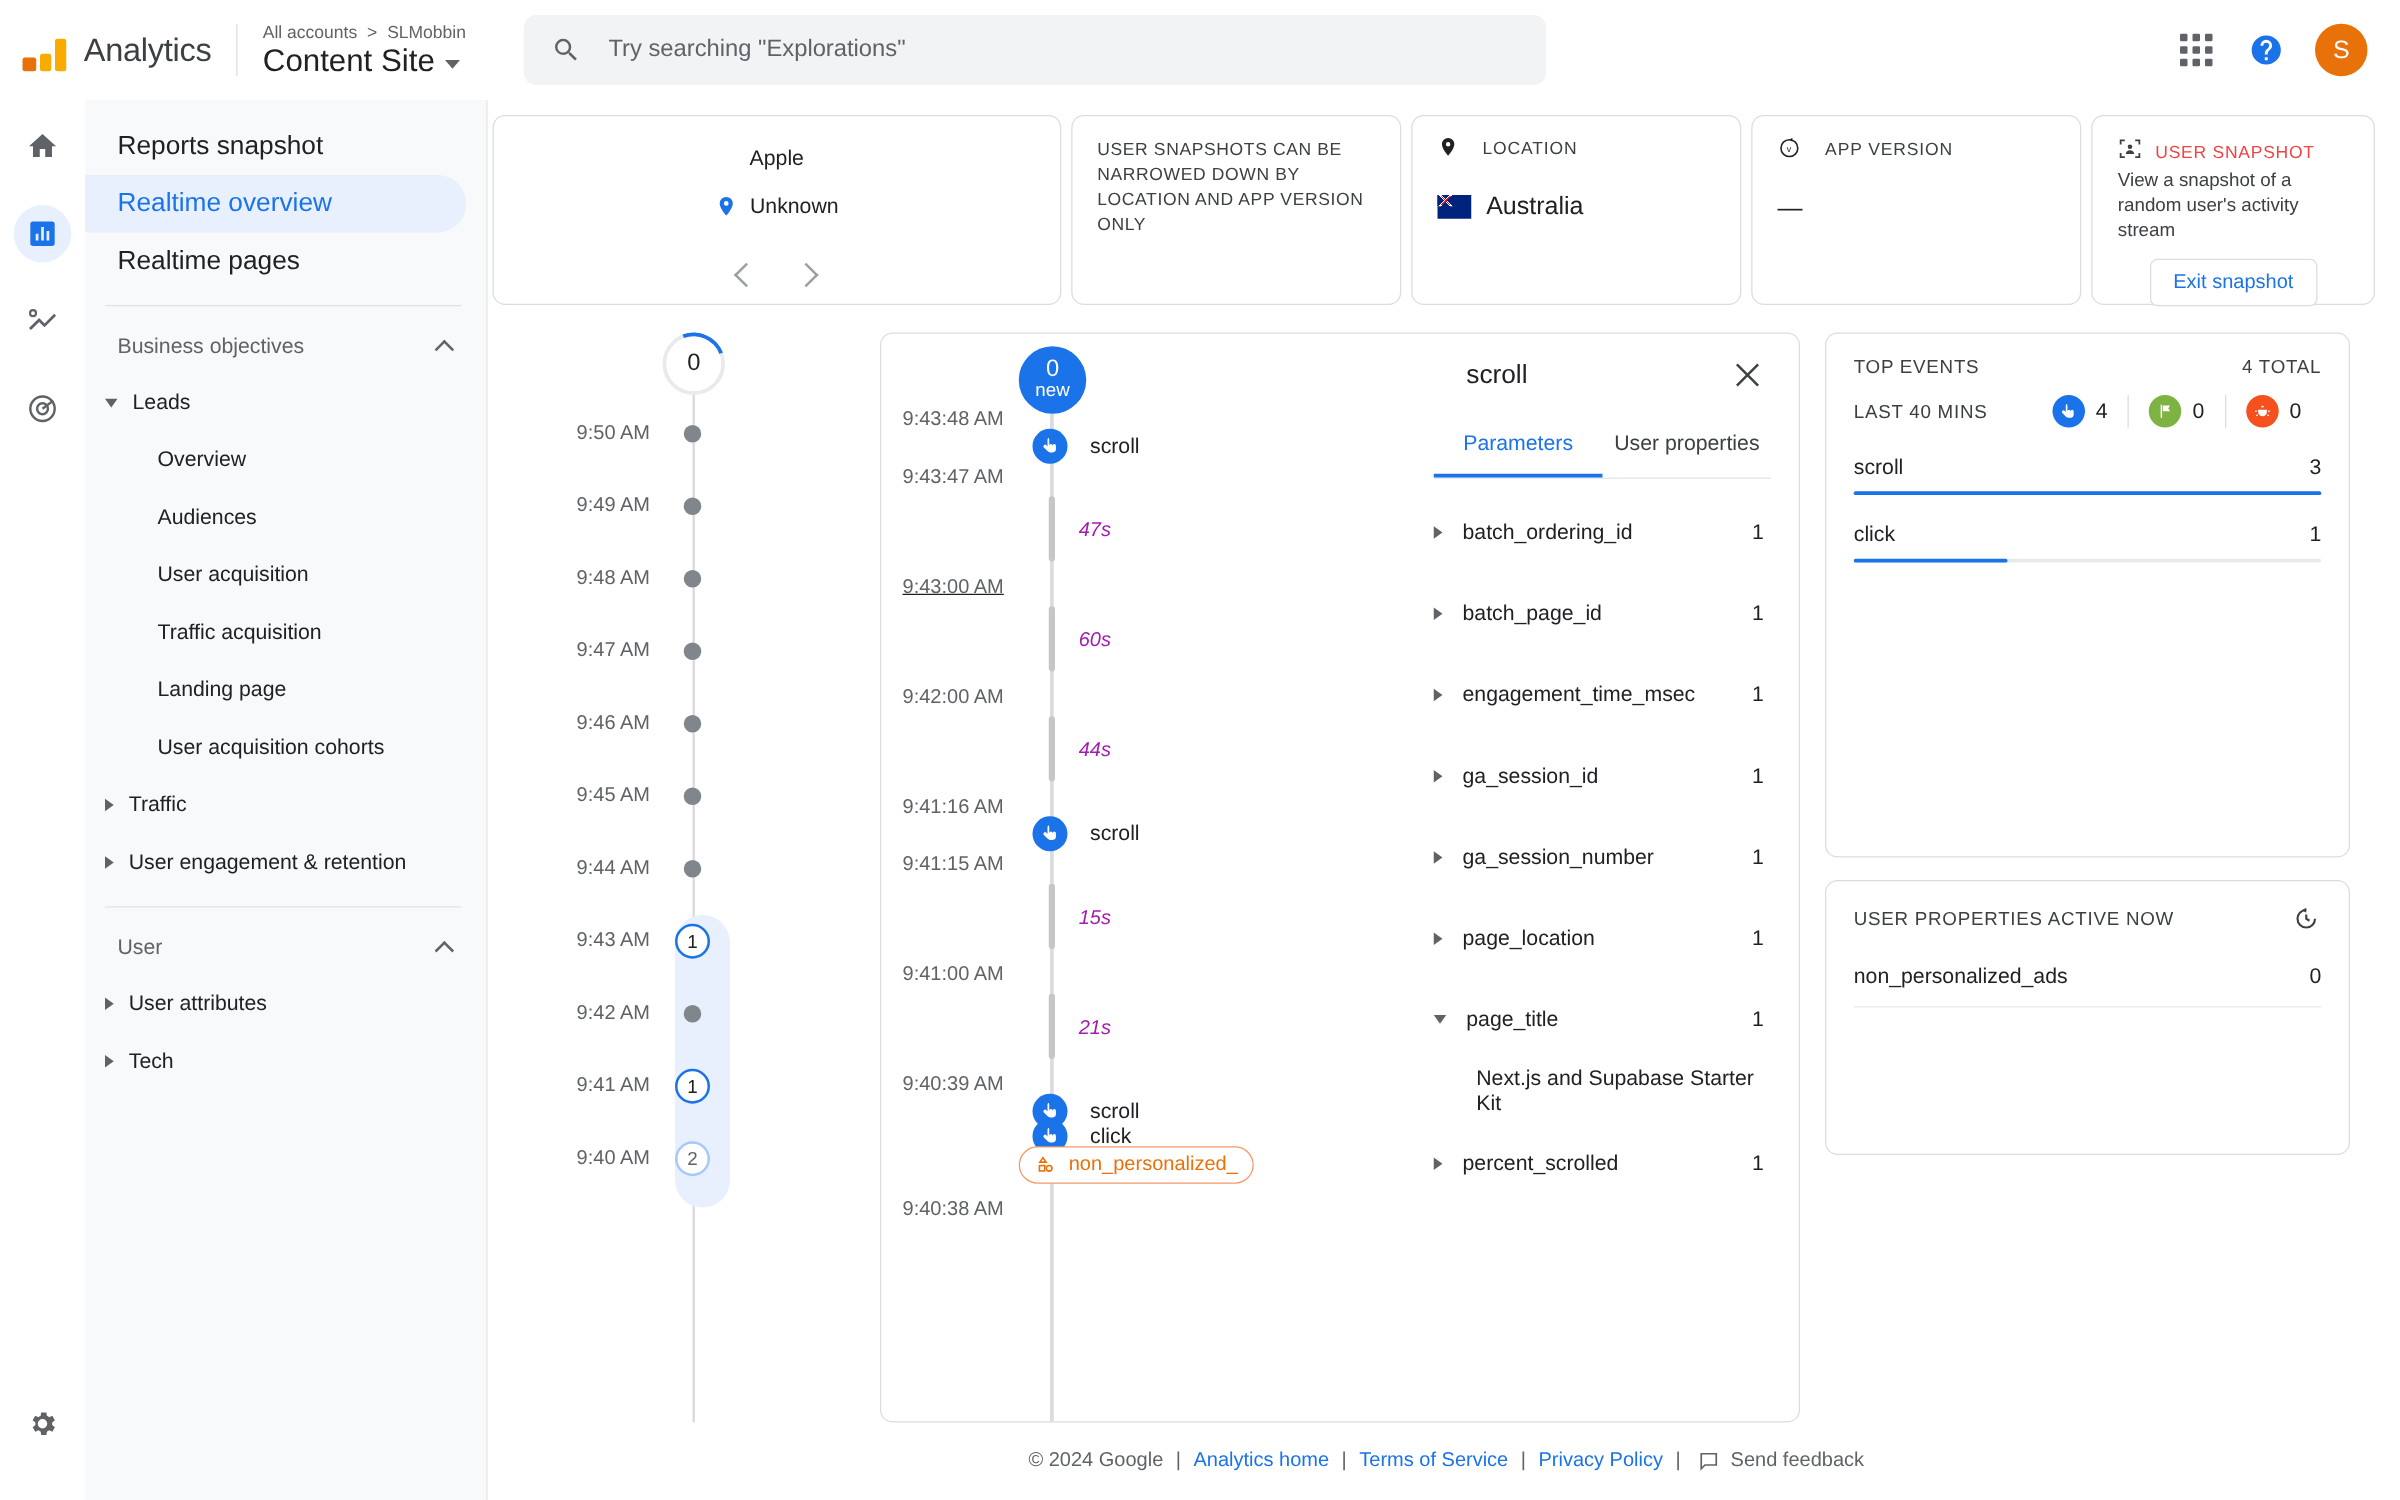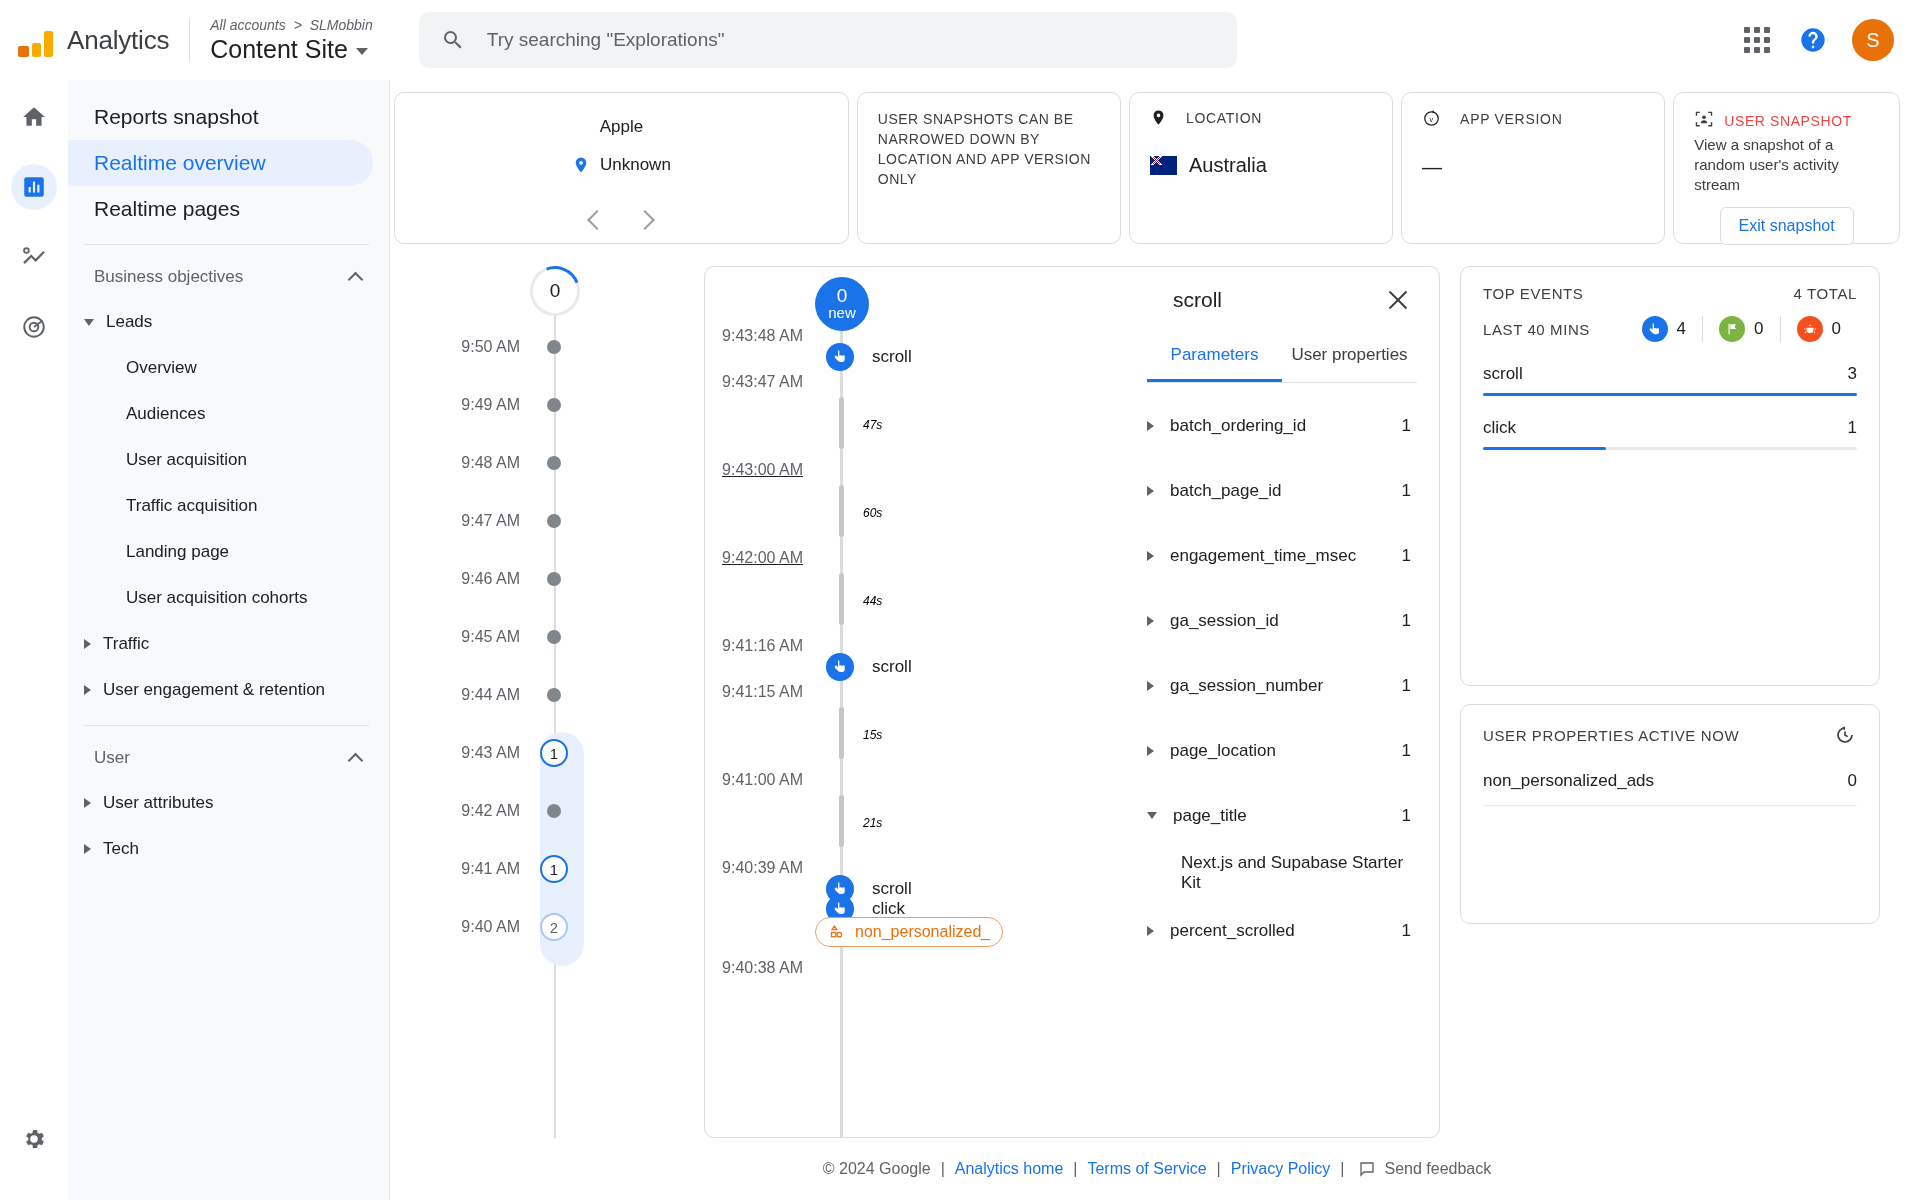--- a/index.html
+++ b/index.html
@@ -21,21 +21,21 @@
   .ga-logo i { display:block; border-radius:2px; }
   .bar1 { width:9px; height:14px; background:#F9AB00; border-radius:4px 4px 2px 2px;}
   .bar2 { width:9px; height:26px; background:#F9AB00; border-radius:4px 4px 2px 2px;}
   .bar3 { width:11px; height:11px; background:#E8710A; border-radius:50%;}
   .brand {
     font-size: 26px; color: #3c4043; margin-left: 14px; font-weight: 400;
     letter-spacing: -0.2px;
   }
   .vdiv { width:1px; height:42px; background:#dadce0; margin: 0 20px; }
   .acct-block { display:flex; flex-direction:column; justify-content:center; }
-  .acct-crumb { font-size: 14px; color: #5f6368; line-height: 18px; white-space:nowrap;font-style:italic; }
+  .acct-crumb { font-size: 14px; color: #5f6368; line-height: 18px; white-space:nowrap; }
   .acct-crumb .sep { margin: 0 4px; }
   .acct-name {
     font-size: 25px; color: #202124; font-weight: 400; line-height: 30px;
     display:flex; align-items:center; gap:8px; white-space:nowrap;
   }
   .caret-down {
     width:0;height:0;border-left:6px solid transparent;border-right:6px solid transparent;
     border-top:7px solid #5f6368; margin-top:5px;
   }
   .searchwrap {
@@ -224,21 +224,21 @@
   .sline { position:absolute; left:135px; top:64px; bottom:0; width:3px; background:#dadce0; }
   .srows { position:absolute; top:56px; left:0; right:0; }
   .srow { position:relative; display:flex; align-items:center; }
   .stime { width:118px; text-align:right; padding-right:20px; font-size:16px; color:#5f6368;}
   .sicon {
     width:28px;height:28px;border-radius:50%;background:#1a73e8;color:#fff;
     display:flex;align-items:center;justify-content:center;z-index:2; margin-left:3px;
     flex:0 0 auto;
   }
   .slabel { margin-left:18px; font-size:17px; color:#202124; white-space:nowrap;}
-  .sgap { font-size:12px; color:#000000; font-style:italic; margin-left:64px;text-align:center;}
+  .sgap { font-size:16px; color:#a21caf; font-style:italic; margin-left:64px;text-align:center;}
   .sbar {
     position:absolute; left:134px; width:5px; background:#c4c7c5; border-radius:3px;
   }
   .chip {
     display:flex; align-items:center; gap:10px;
     border:1px solid #F29A6A; border-radius:18px; background:#fff;
     padding:5px 12px; color:#E8710A; font-size:16px;
     position:absolute; left:110px; white-space:nowrap; z-index:3;
   }
 
@@ -592,21 +592,21 @@
               </div>
               <div class="srow" style="position: absolute; left: 0px; right: 0px; top: 72px; height: 60px;">
                 <div class="sgap" style="margin-left: 158px;">47s</div>
               </div>
               <div class="srow" style="position: absolute; left: 0px; right: 0px; top: 134px; height: 26px; text-decoration: underline;">
                 <div class="stime">9:43:00 AM</div>
               </div>
               <div class="srow" style="position: absolute; left: 0px; right: 0px; top: 160px; height: 60px;">
                 <div class="sgap" style="margin-left: 158px;">60s</div>
               </div>
-              <div class="srow" style="position: absolute; left: 0px; right: 0px; top: 222px; height: 26px; text-decoration: underline;">
+              <div class="srow" style="position: absolute; left: 0px; right: 0px; top: 222px; height: 26px;">
                 <div class="stime">9:42:00 AM</div>
               </div>
               <div class="srow" style="position: absolute; left: 0px; right: 0px; top: 248px; height: 60px;">
                 <div class="sgap" style="margin-left: 158px;">44s</div>
               </div>
               <div class="srow" style="position: absolute; left: 0px; right: 0px; top: 310px; height: 26px;">
                 <div class="stime">9:41:16 AM</div>
               </div>
               <div class="srow" style="position: absolute; left: 0px; right: 0px; top: 326px; height: 36px;">
                 <div class="stime"></div>

